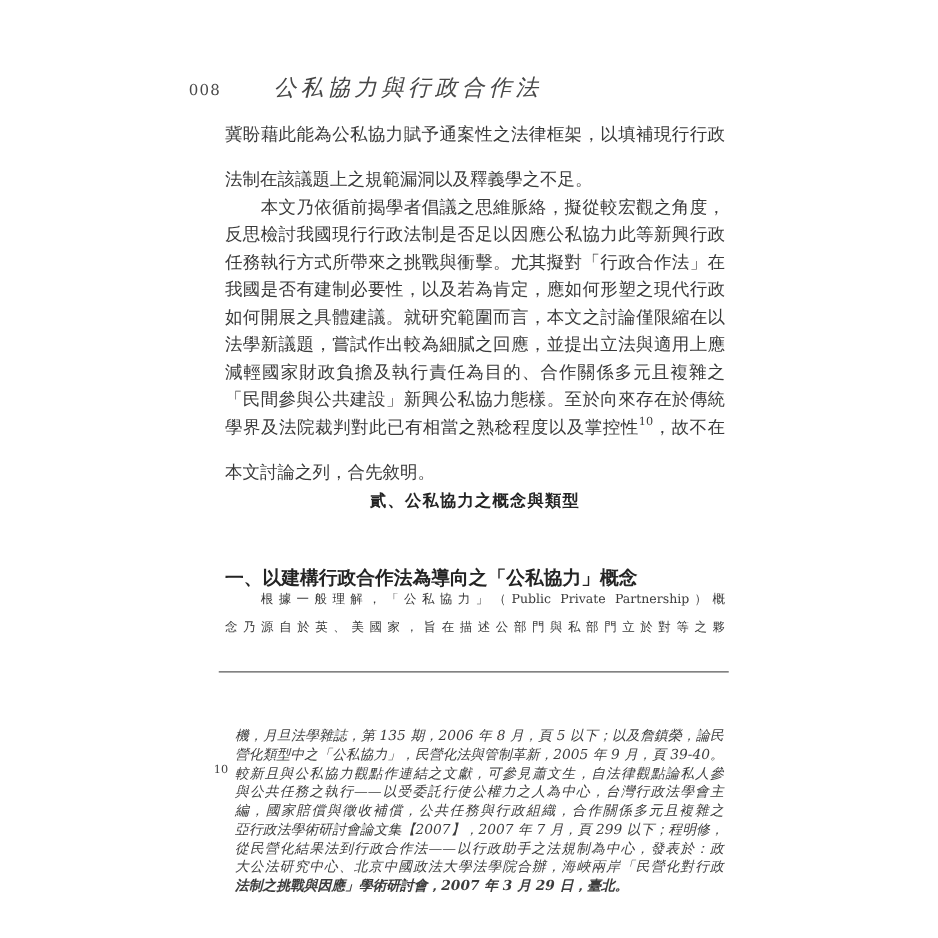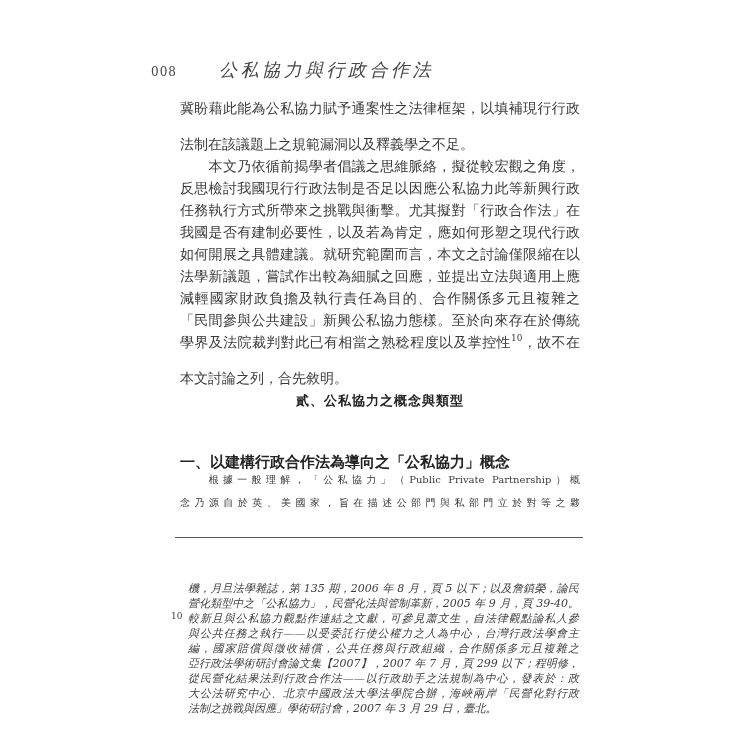--- a/index.html
+++ b/index.html
@@ -117,20 +117,21 @@
   }
   .fn-line {
     width: 391px;
     text-align: justify;
     text-align-last: justify;
     white-space: nowrap;
   }
   .fn-line.short {
     text-align: center;
     text-align-last: left;
+    font-weight: bold;
   }
   .note10 { position: relative; }
   .fn-marker {
     position: absolute;
     left: -17px;
     top: -2px;
     font-size: 9px;
     font-style: normal;
   }
 </style>

